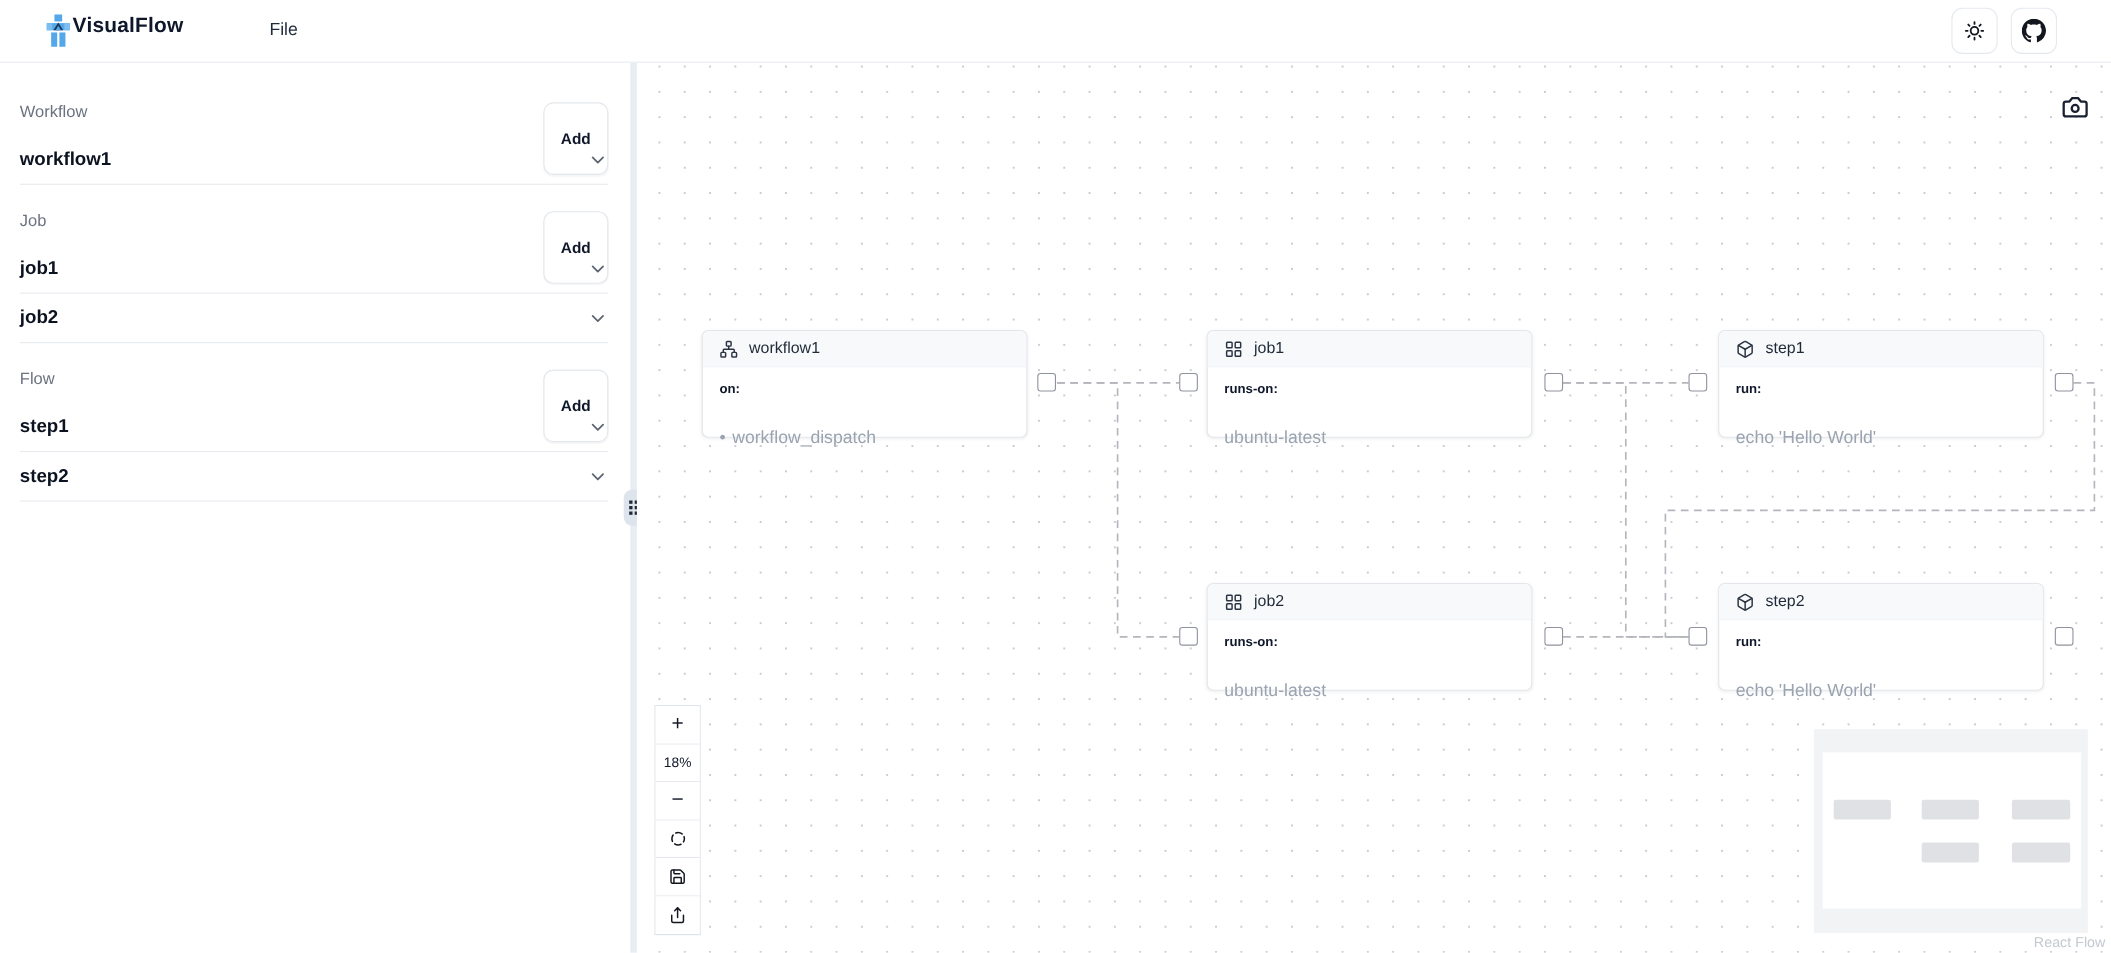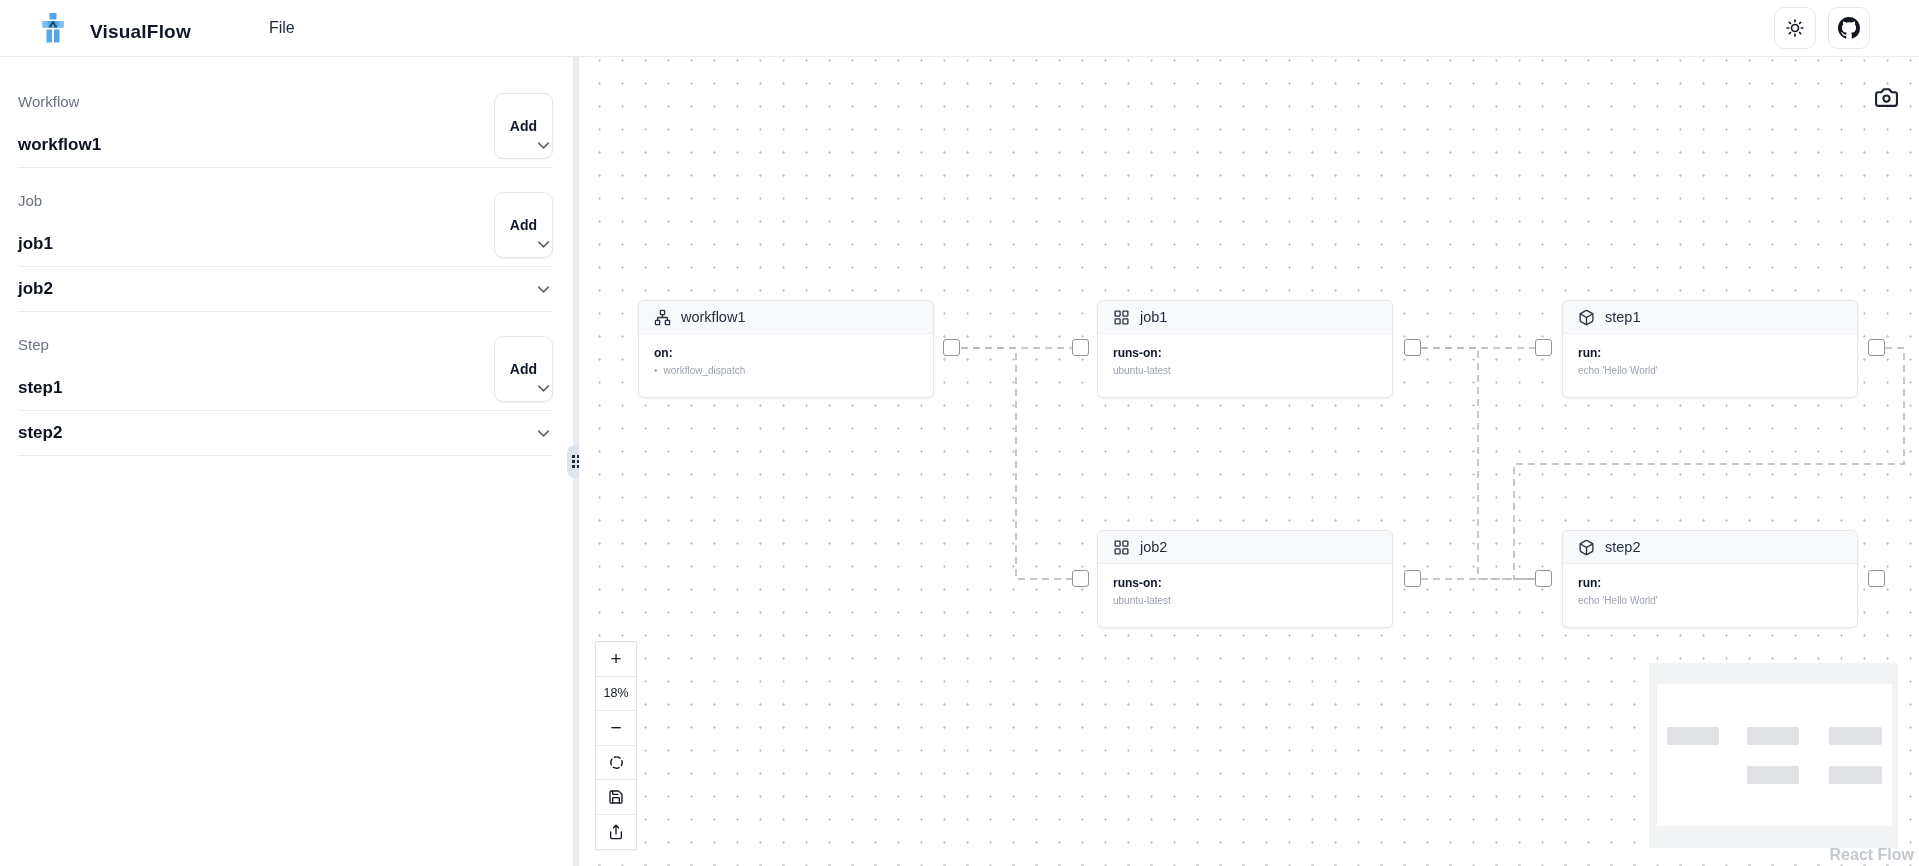--- a/index.html
+++ b/index.html
@@ -2,21 +2,21 @@
 <html><head>
 <meta charset="utf-8">
 <style>
   * { box-sizing: border-box; margin: 0; padding: 0; }
   html, body { width: 1919px; height: 866px; overflow: hidden; background: #fff;
     font-family: "Liberation Sans", sans-serif; color: #0f172a; }
 
   
   .header { position: absolute; left: 0; top: 0; width: 1919px; height: 57px;
     background: #fff; border-bottom: 1px solid #e8eaee; display: flex; align-items: center; z-index: 30; }
-  .logo-wrap { display: flex; align-items: flex-end; gap: 24px; margin-left: 40px; }
+  .logo-wrap { display: flex; align-items: flex-start; gap: 0; margin-left: 40px; }
   .logo-icon { width: 26px; height: 30px; display: inline-block; }
   .app-title { font-size: 19px; font-weight: 700; color: #0f172a; letter-spacing: .2px; }
   .menu-item { margin-left: 78px; font-size: 16px; color: #1e293b; cursor: pointer; }
   .header-right { position: absolute; right: 49px; top: 7px; display: flex; gap: 12px; }
   .icon-btn { width: 42px; height: 42px; border: 1px solid #e5e9ef; border-radius: 10px;
     background: #fff; display: flex; align-items: center; justify-content: center; cursor: pointer; }
 
   
   .sidebar { position: absolute; left: 0; top: 57px; width: 573px; height: 809px;
     background: #fff; padding: 36px 20px 0 18px; }
@@ -45,21 +45,21 @@
   .edges { position: absolute; left: 0; top: 0; width: 1340px; height: 808px; pointer-events: none; }
   .edges path { pointer-events: stroke; }
 
   .node { position: absolute; background: #fff; border: 1px solid #e3e6ea; border-radius: 6px;
     box-shadow: 0 1px 3px rgba(16,24,40,.07); width: 296px; height: 98px; cursor: grab; }
   .node-header { height: 33px; background: #f7f9fb; border-bottom: 1px solid #eceff3;
     border-radius: 6px 6px 0 0; display: flex; align-items: center; gap: 10px; padding: 0 15px; }
   .node-title { font-size: 14.5px; font-weight: 500; color: #1f2937; }
   .node-body { padding: 10px 15px; }
   .field-label { font-size: 12px; font-weight: 700; color: #0f172a; line-height: 1.55; }
-  .field-value { font-size: 10px; color: #9aa3b0; line-height: 1.55; }
+  .field-value { font-size: 16px; color: #9aa3b0; line-height: 1.55; margin-top: 24px; }
   .bullet { margin-right: 6px; color: #9aa3b0; }
 
   .handle { position: absolute; width: 17px; height: 17px; background: #fff;
     border: 1.6px solid #8f939e; border-radius: 3px; cursor: crosshair; }
 
   .camera-btn { position: absolute; left: 1292px; top: 24px; width: 30px; height: 30px;
     display: flex; align-items: center; justify-content: center; cursor: pointer; background: transparent; border: none; }
 
   
   .controls { position: absolute; left: 16px; top: 583px; width: 42px; background: #fff;
@@ -69,21 +69,21 @@
     font-size: 19px; color: #111827; font-family: "Liberation Sans", sans-serif; }
   .ctrl-btn:last-child { border-bottom: none; }
   .zoom-level { font-size: 12.5px; font-weight: 400; cursor: default; }
 
   
   .minimap { position: absolute; left: 1070px; top: 605px; width: 249px; height: 185px;
     background: #f2f3f5; cursor: pointer; }
   .mm-viewport { position: absolute; left: 8px; top: 21px; width: 235px; height: 142px; background: #ffffff; }
   .mm-node { position: absolute; background: #e0e1e4; border-radius: 2px; }
 
-  .attribution { position: absolute; right: 5px; bottom: 2px; font-size: 16px; color: #c3c9cf; cursor: pointer; font-weight: bold; }
+  .attribution { position: absolute; right: 5px; bottom: 2px; font-size: 13px; color: #c3c9cf; cursor: pointer; }
 
   svg { display: block; }
 </style>
 </head>
 <body>
 
 <div class="header">
   <div class="logo-wrap">
     <span class="logo-icon">
       <svg width="26" height="30" viewBox="0 0 26 30">
@@ -154,21 +154,21 @@
       <span>
         <svg width="19" height="19" viewBox="0 0 24 24" fill="none" stroke="#5b6470" stroke-width="2" stroke-linecap="round" stroke-linejoin="round">
             <polyline points="6 9 12 15 18 9"></polyline>
           </svg>
       </span>
     </div>
   </div>
 
   <div class="section">
     <div class="section-header">
-      <span class="section-label">Step</span>
+      <span class="section-label">Flow</span>
       <button class="add-btn">Add</button>
     </div>
     <div class="side-item">
       <span class="side-item-label">step1</span>
       <span>
         <svg width="19" height="19" viewBox="0 0 24 24" fill="none" stroke="#5b6470" stroke-width="2" stroke-linecap="round" stroke-linejoin="round">
             <polyline points="6 9 12 15 18 9"></polyline>
           </svg>
       </span>
     </div>

